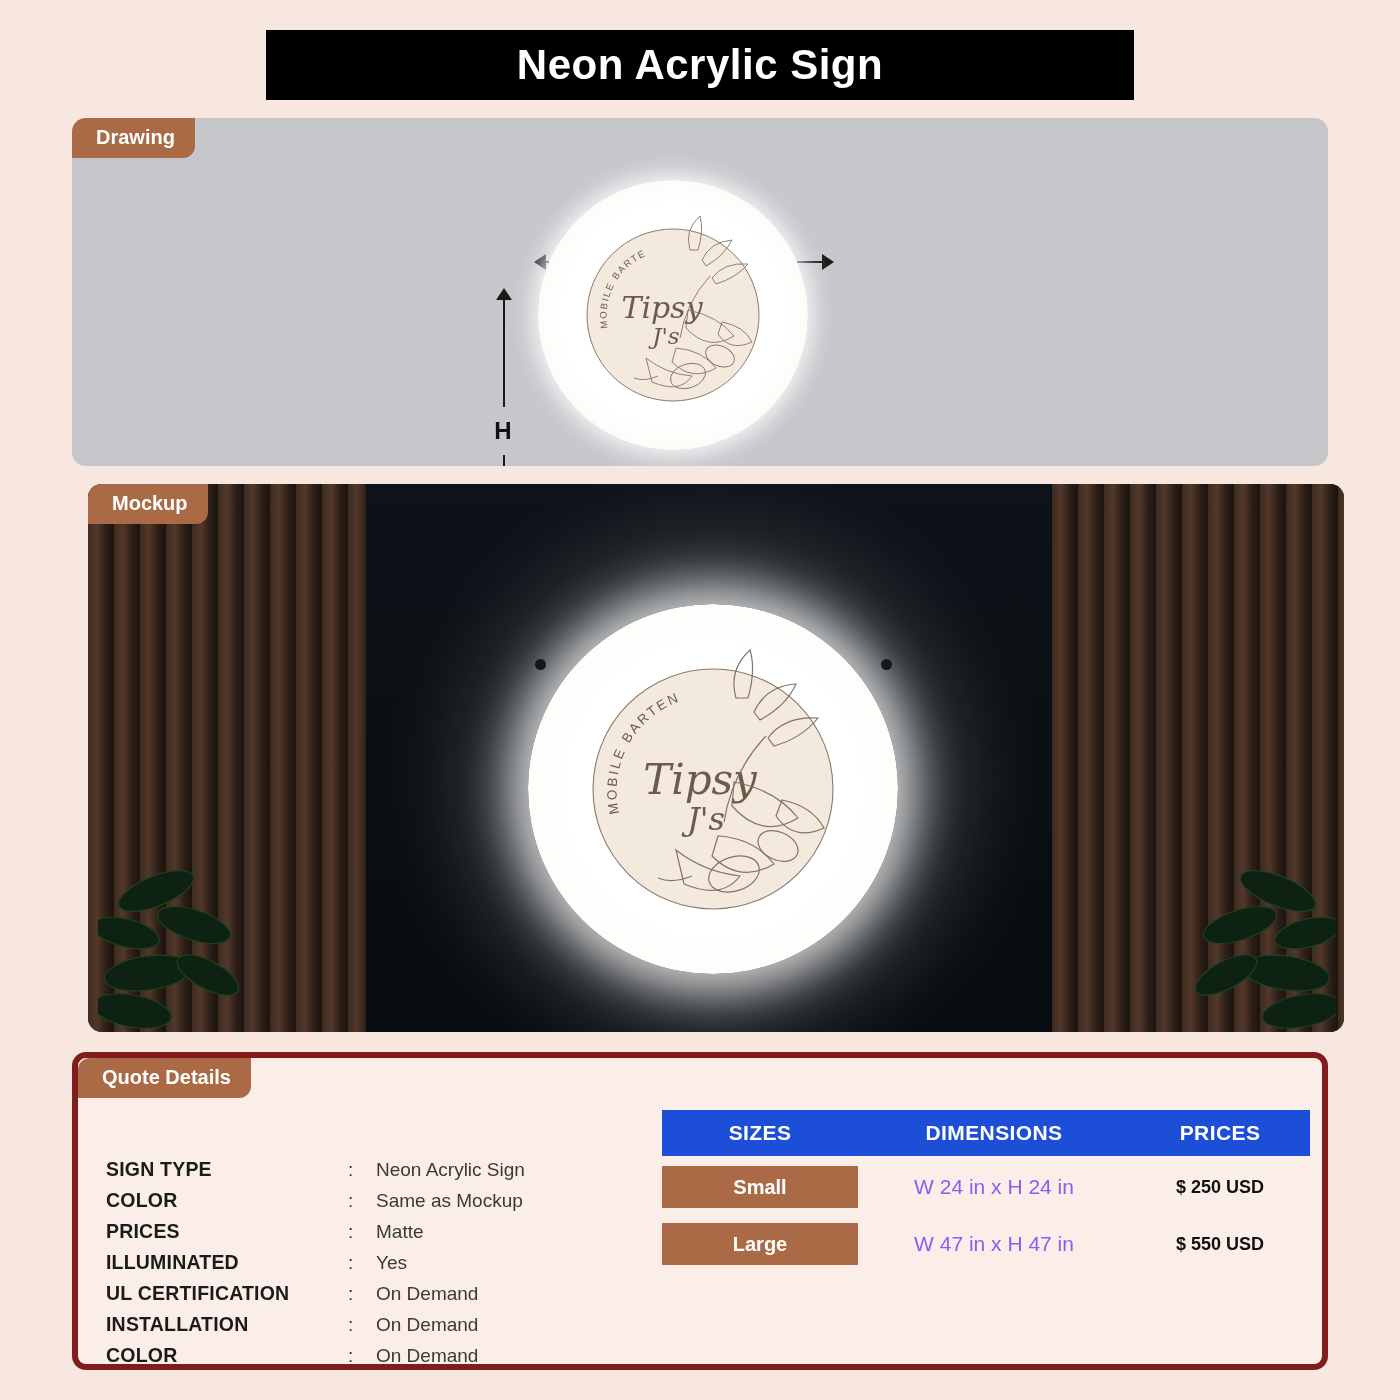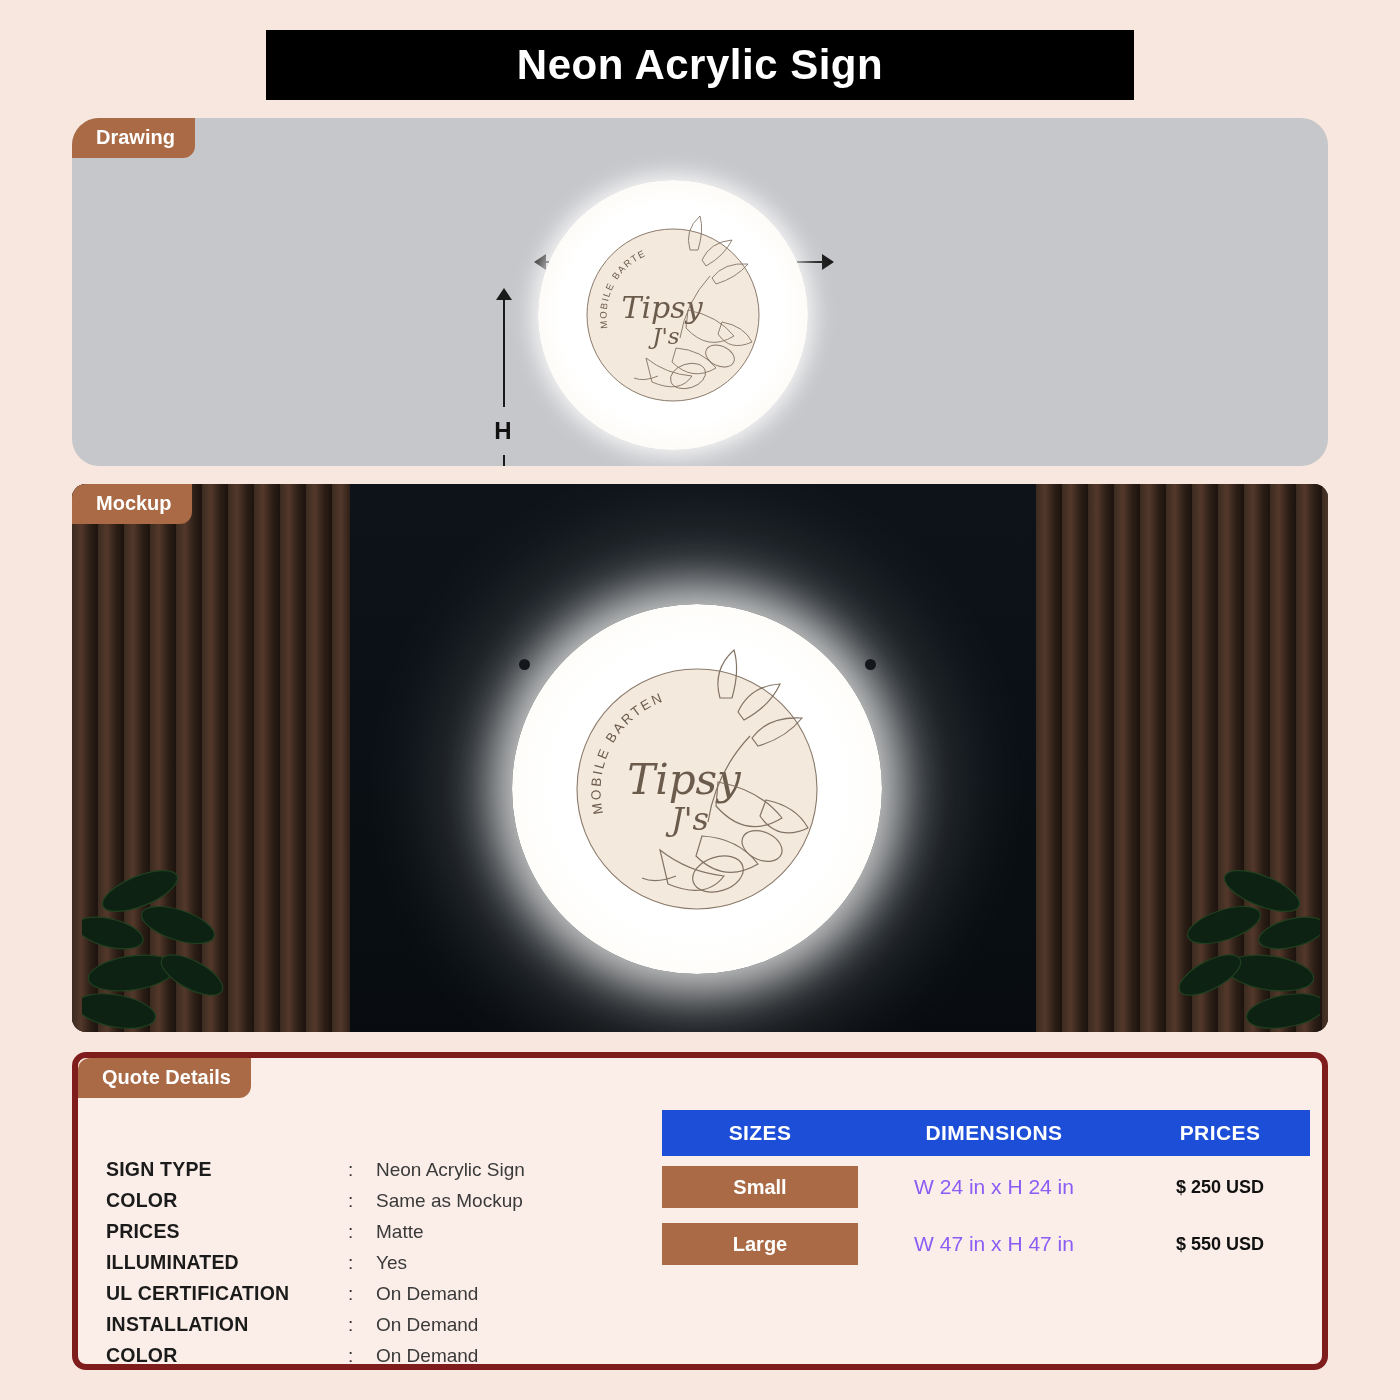--- a/index.html
+++ b/index.html
@@ -49,21 +49,20 @@
     border-bottom-right-radius: 12px;
     z-index: 5;
     white-space: nowrap;
   }
 
   
   #drawing {
     left: 72px; top: 118px;
     width: 1256px; height: 348px;
     background: #c6c7cb;
-    border-radius: 27px;
   }
   .dim-w {
     position: absolute;
     left: 462px; top: 126px;
     width: 300px; height: 34px;
   }
   .dim-w .line {
     position: absolute; top: 17px; left: 8px; right: 8px;
     height: 2px; background: #1a1a1a;
   }
@@ -112,21 +111,21 @@
     position: absolute;
     left: 466px; top: 62px;
     width: 270px; height: 270px;
     border-radius: 50%;
     background: radial-gradient(circle at 50% 50%, #ffffff 58%, #fdfbf7 72%, #f3efe9 100%);
     box-shadow: 0 0 22px 6px rgba(255,255,255,0.85);
   }
 
   
   #mockup {
-    left: 72px; top: 484px;
+    left: 88px; top: 484px;
     width: 1256px; height: 548px;
     background: #0b1015;
   }
   .wall-left, .wall-right {
     position: absolute; top: 0; bottom: 0;
     background:
       repeating-linear-gradient(90deg,
         #3c2b20 0px, #53382a 9px, #2a1d15 19px, #1d130e 26px);
   }
   .wall-left { left: 0; width: 278px; }

